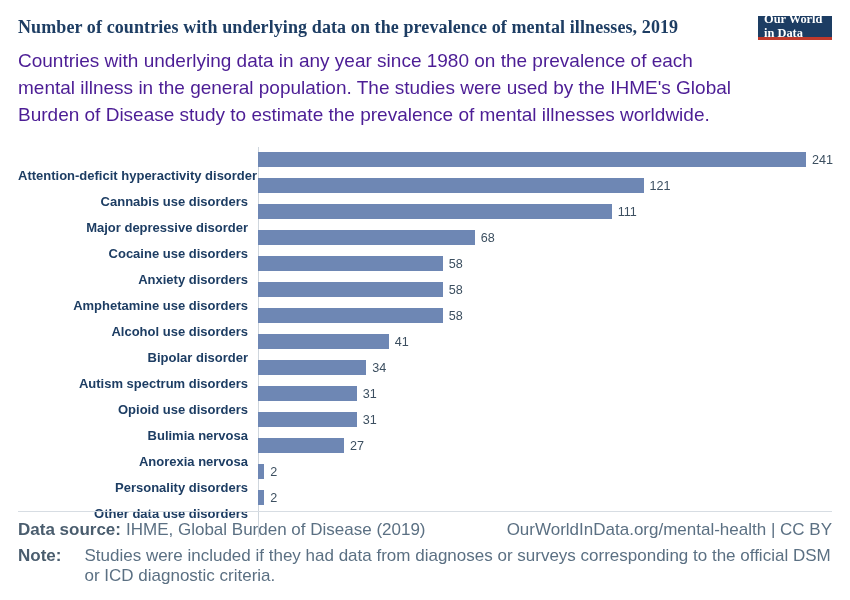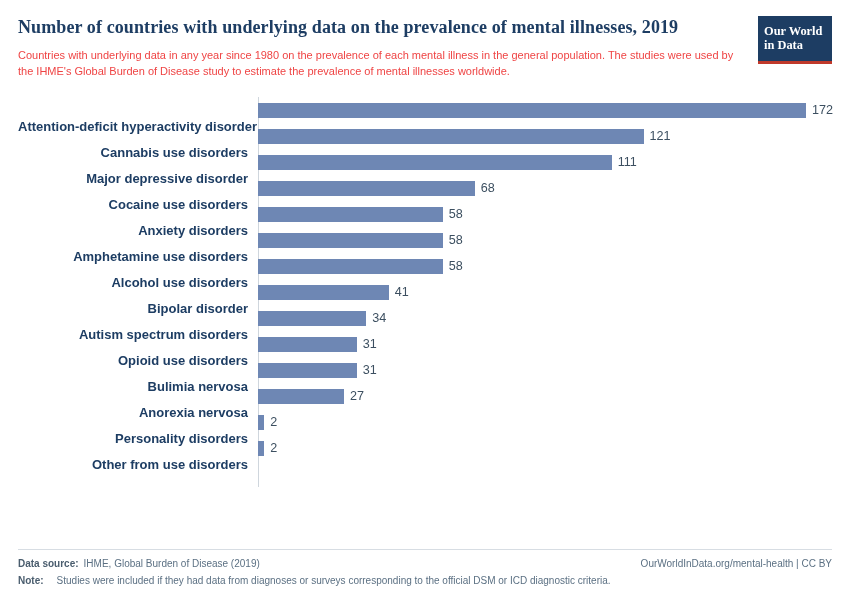--- a/index.html
+++ b/index.html
@@ -32,29 +32,29 @@
   .chart-title {
     font-family: "Liberation Serif", serif;
     font-size: 18px;
     font-weight: bold;
     line-height: 1.28;
     color: #1d3d63;
     margin: 0 0 9px 0;
     letter-spacing: 0.1px;
   }
   .chart-subtitle {
-    font-size: 11px;
+    font-size: 19px;
     line-height: 1.42;
-    color: #ef4444;
+    color: #4c1d95;
     margin: 0;
     max-width: 760px;
   }
   .owid-logo {
     width: 74px;
-    height: 48px;
+    height: 24px;
     background: #1d3d63;
     color: #ffffff;
     font-family: "Liberation Serif", serif;
     font-weight: bold;
     font-size: 12.4px;
     line-height: 1.12;
     padding: 4px 6px;
     box-sizing: border-box;
     flex: 0 0 auto;
     border-bottom: 3px solid #c0392b;
@@ -119,37 +119,37 @@
     background: #cfd6dd;
   }
 
   .footer {
     position: absolute;
     left: 18px;
     right: 18px;
     bottom: 14px;
     border-top: 1px solid #d7dde3;
     padding-top: 8px;
-    font-size: 10px;
+    font-size: 17px;
     color: #5b7083;
   }
   .footer-row {
     display: flex;
     justify-content: space-between;
     align-items: baseline;
     margin-bottom: 6px;
   }
   .footer-left { display: flex; gap: 5px; }
   .footer-strong {
     font-weight: bold;
     color: #4a5d6e;
   }
   .footer-note {
     display: flex;
-    gap: 13px;
+    gap: 23px;
   }
   .footer-right {
     color: #5b7083;
     white-space: nowrap;
     text-align: right;
   }
 </style>
 </head>
 <body>
 
@@ -166,21 +166,21 @@
     </div>
   </div>
 
   <div class="chart-area">
     <div class="axis-line"></div>
     <div class="rows" id="rows">
         <div class="row">
           <div class="row-label">Attention-deficit hyperactivity disorder</div>
           <div class="bar-zone">
             <div class="bar" style="width: 548px; background: rgb(110, 135, 180);"></div>
-            <div class="bar-value">172</div>
+            <div class="bar-value">241</div>
           </div>
         </div>
         <div class="row">
           <div class="row-label">Cannabis use disorders</div>
           <div class="bar-zone">
             <div class="bar" style="width: 385.512px; background: rgb(110, 135, 180);"></div>
             <div class="bar-value">121</div>
           </div>
         </div>
         <div class="row">
@@ -254,21 +254,21 @@
           </div>
         </div>
         <div class="row">
           <div class="row-label">Personality disorders</div>
           <div class="bar-zone">
             <div class="bar" style="width: 6.37209px; background: rgb(110, 135, 180);"></div>
             <div class="bar-value">2</div>
           </div>
         </div>
         <div class="row">
-          <div class="row-label">Other from use disorders</div>
+          <div class="row-label">Other data use disorders</div>
           <div class="bar-zone">
             <div class="bar" style="width: 6.37209px; background: rgb(110, 135, 180);"></div>
             <div class="bar-value">2</div>
           </div>
         </div>
       </div>
   </div>
 
   <div class="footer">
     <div class="footer-row">

